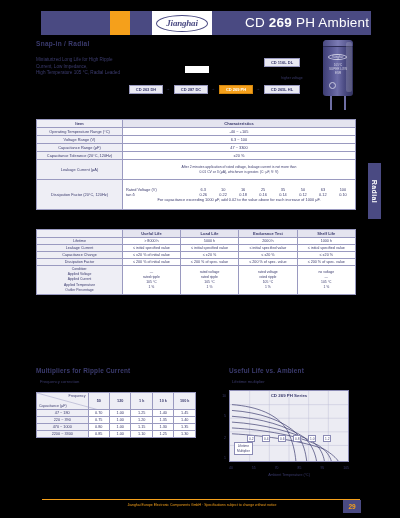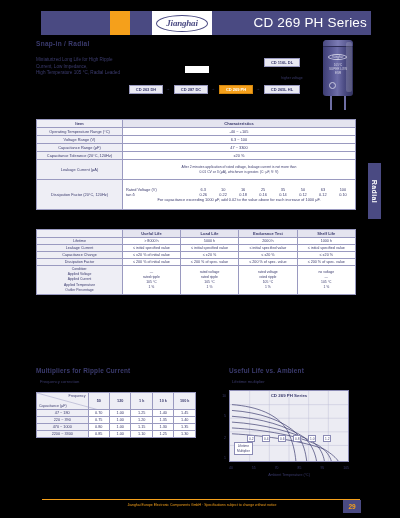--- a/index.html
+++ b/index.html
@@ -29,21 +29,21 @@
     width: 52px; height: 17px; border: 1.3px solid #4a4a82; border-radius: 50%;
     display: flex; align-items: center; justify-content: center;
     color: #4a4a82; font-family: "Liberation Serif", serif;
     font-style: italic; font-weight: bold; font-size: 9px; letter-spacing: -0.2px;
   }
   .series-title {
     position: absolute; left: 245px; top: 13px; width: 122px; height: 20px;
     color: #ffffff; font-size: 13.5px; line-height: 20px; text-align: right;
     white-space: nowrap; letter-spacing: 0.2px;
   }
-  .series-title b { font-weight: normal; }
+  .series-title b { font-weight: bold; }
 
   
   .intro-title {
     position: absolute; left: 36px; top: 40px;
     color: #3b3b6e; font-size: 6.5px; font-weight: bold; letter-spacing: 0.3px;
   }
   .intro-lines {
     position: absolute; left: 36px; top: 57px; width: 150px;
     color: #3b3b6e; font-size: 4.6px; line-height: 6.6px;
   }
@@ -212,21 +212,21 @@
   <div class="swatch sw1"></div>
   <div class="swatch sw2"></div>
   <div class="swatch sw3"></div>
   <div class="swatch sw4"></div>
 
   <div class="logo-box">
     <div class="logo-ellipse">Jianghai</div>
   </div>
 
   <div class="series-title">
-    <span>CD </span><b>269</b><span> PH Series</span>
+    <span>CD </span><b>269</b><span> PH Ambient</span>
   </div>
 
   <div class="intro-title">Snap-in / Radial</div>
   <div class="intro-lines" style="white-space:pre-line"><span>Miniaturized Long Life for High Ripple
 Current, Low Impedance,
 High Temperature 105 °C, Radial Leaded</span></div>
 
   <div class="chip-blank"></div>
   <div class="chip" style="left:129px; top:85px; width:34px;">CD 263 DH</div>
   <div class="chip-arrow" style="left:166px; top:86px;">→</div>

